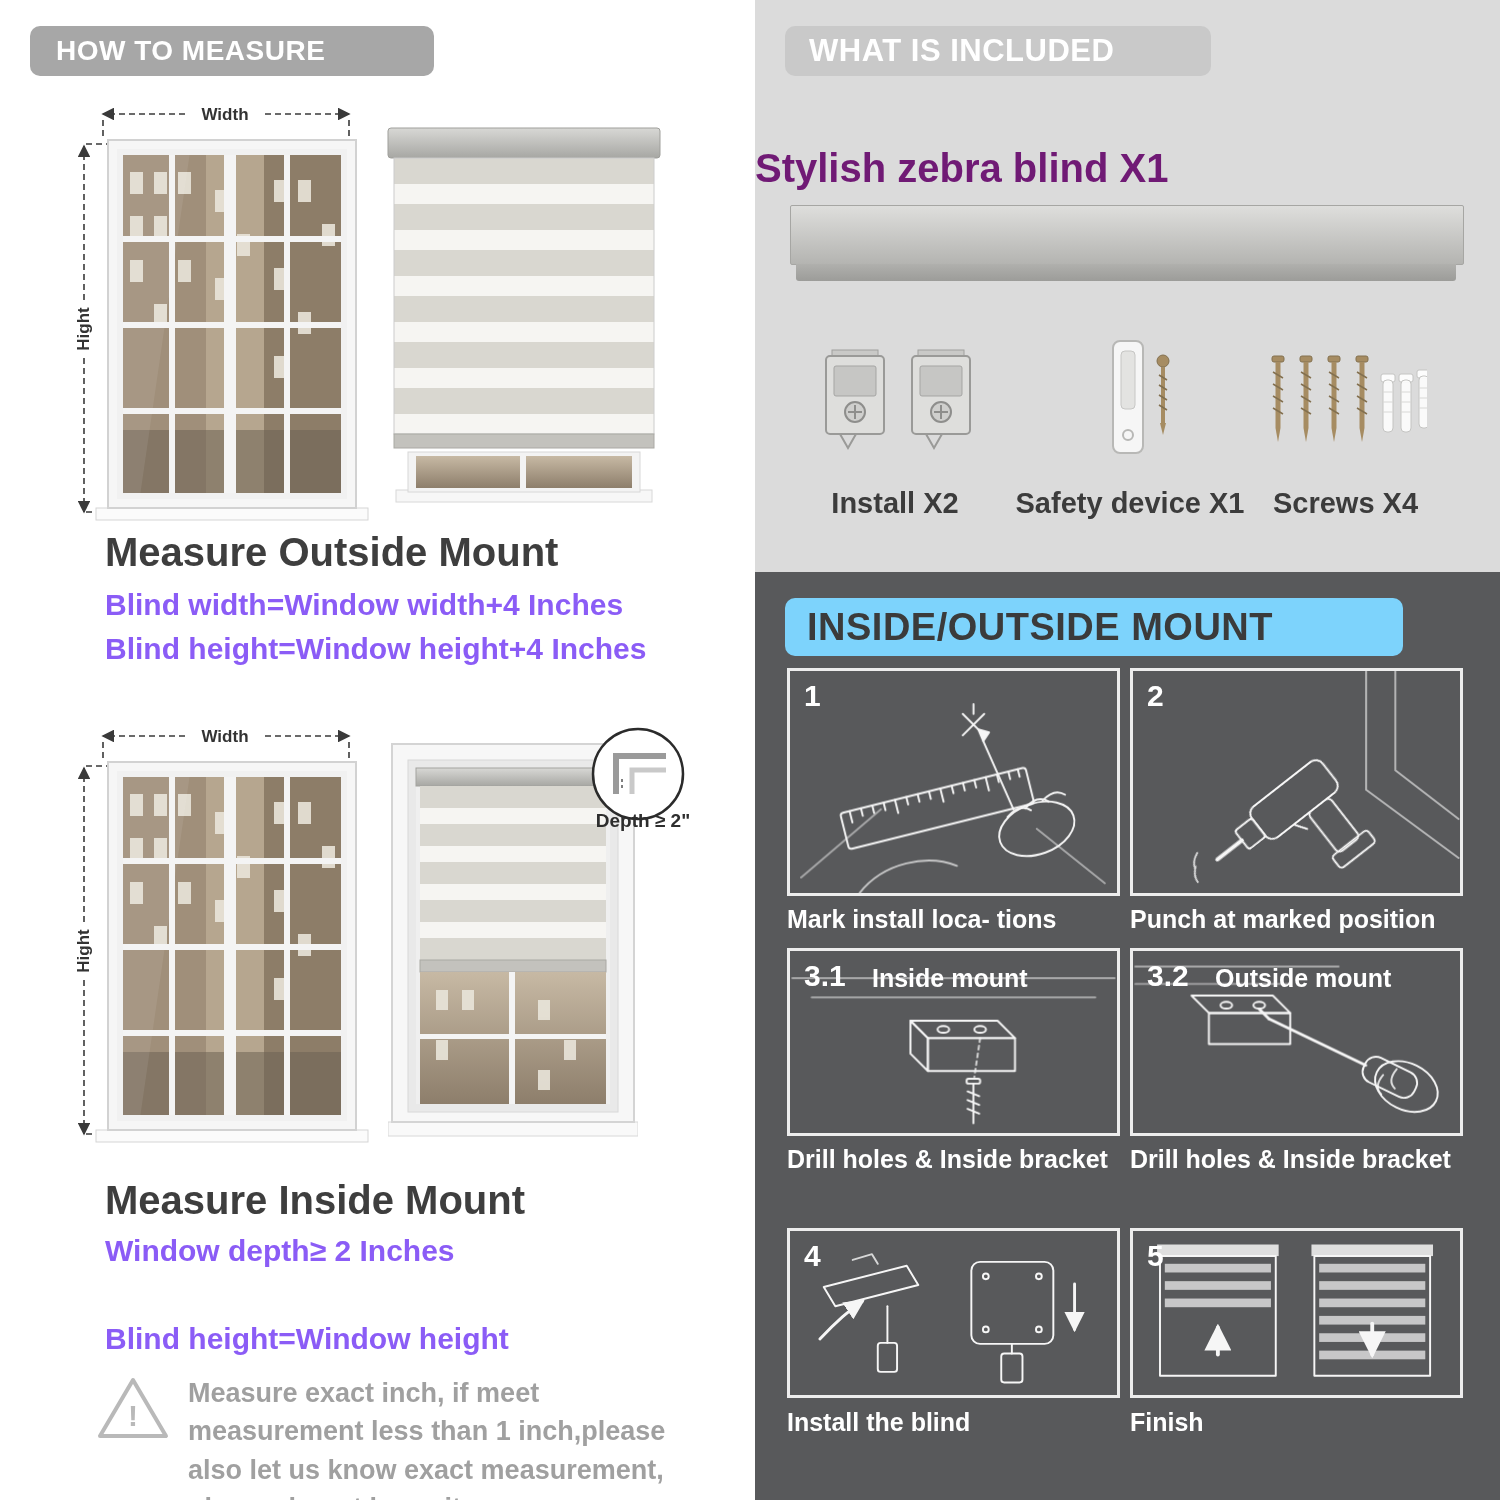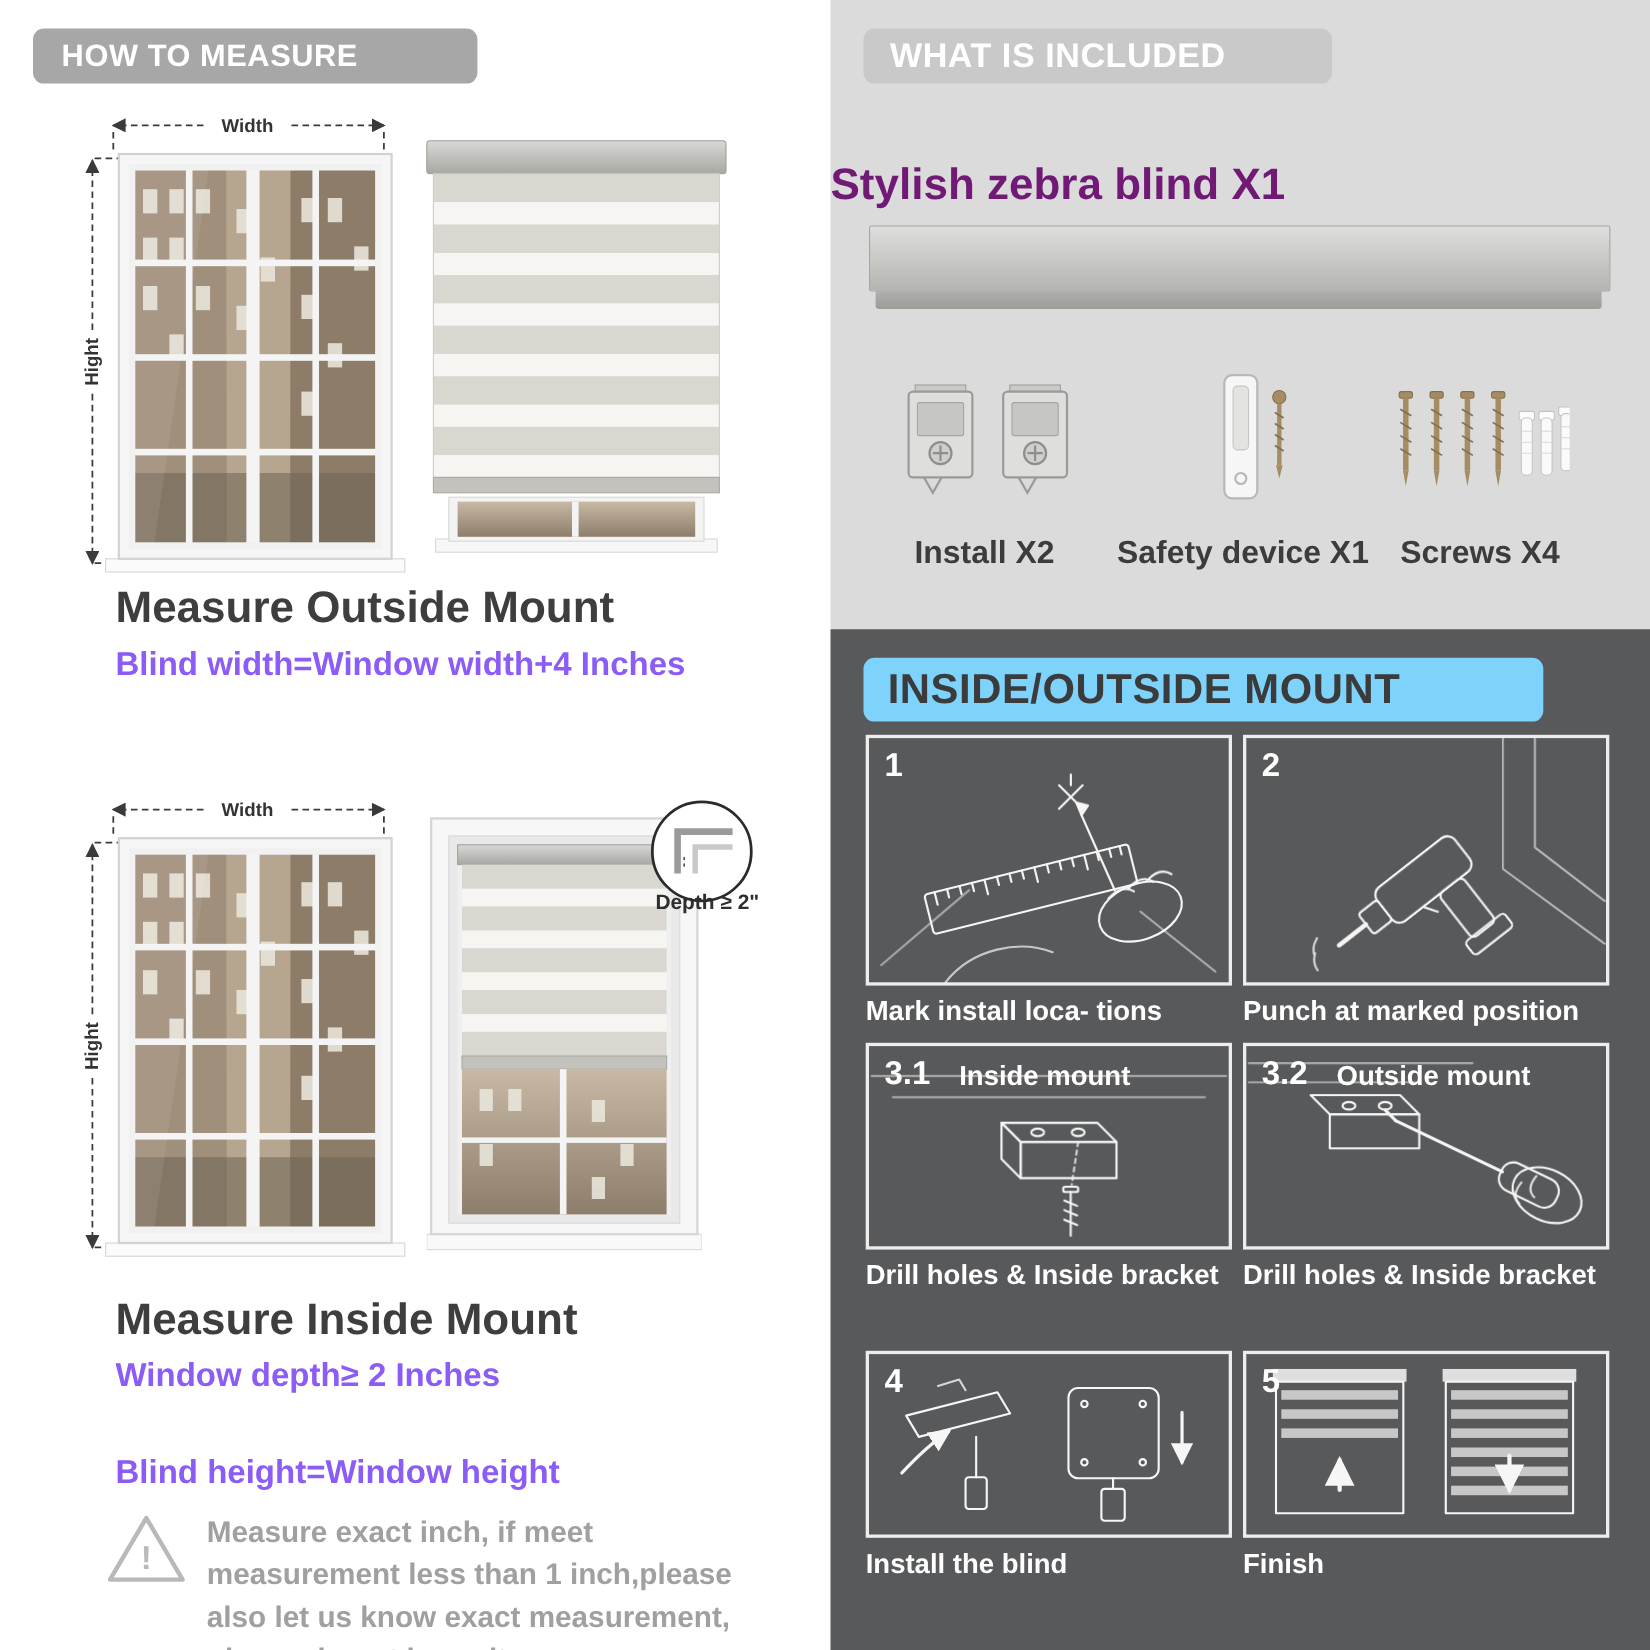--- a/index.html
+++ b/index.html
@@ -129,20 +129,21 @@
         <rect x="12" y="246" width="260" height="20" fill="#f6f5f2"></rect>
       <rect x="12" y="266" width="260" height="26" fill="#d9d7d0"></rect>
         <rect x="12" y="292" width="260" height="20" fill="#f6f5f2"></rect>
     </g>
     <rect x="12" y="36" width="260" height="276" fill="none" stroke="#ccc"></rect>
     <rect x="12" y="312" width="260" height="14" fill="#c3c2bd" stroke="#aaa9a4"></rect>
   </svg>
 
   <div class="h-title" style="left:105px;top:530px">Measure Outside Mount</div>
   <div class="g-line" style="left:105px;top:588px">Blind width=Window width+4 Inches</div>
+  <div class="g-line" style="left:105px;top:632px">Blind height=Window height+4 Inches</div>
 
   <svg class="ill" style="left:70px;top:722px" width="310" height="430" viewBox="0 0 310 430">
     <g stroke="#3a3a3a" stroke-width="1.6" stroke-dasharray="6,4" fill="none">
       <line x1="115" y1="14" x2="33" y2="14" marker-end="url(#mArrD)"></line>
       <line x1="195" y1="14" x2="279" y2="14" marker-end="url(#mArrD)"></line>
       <line x1="33" y1="20" x2="33" y2="40"></line>
         <line x1="279" y1="20" x2="279" y2="40"></line>
       <line x1="14" y1="200" x2="14" y2="46" marker-end="url(#mArrD)"></line>
       <line x1="14" y1="258" x2="14" y2="412" marker-end="url(#mArrD)"></line>
       <line x1="16" y1="44" x2="38" y2="44"></line>

